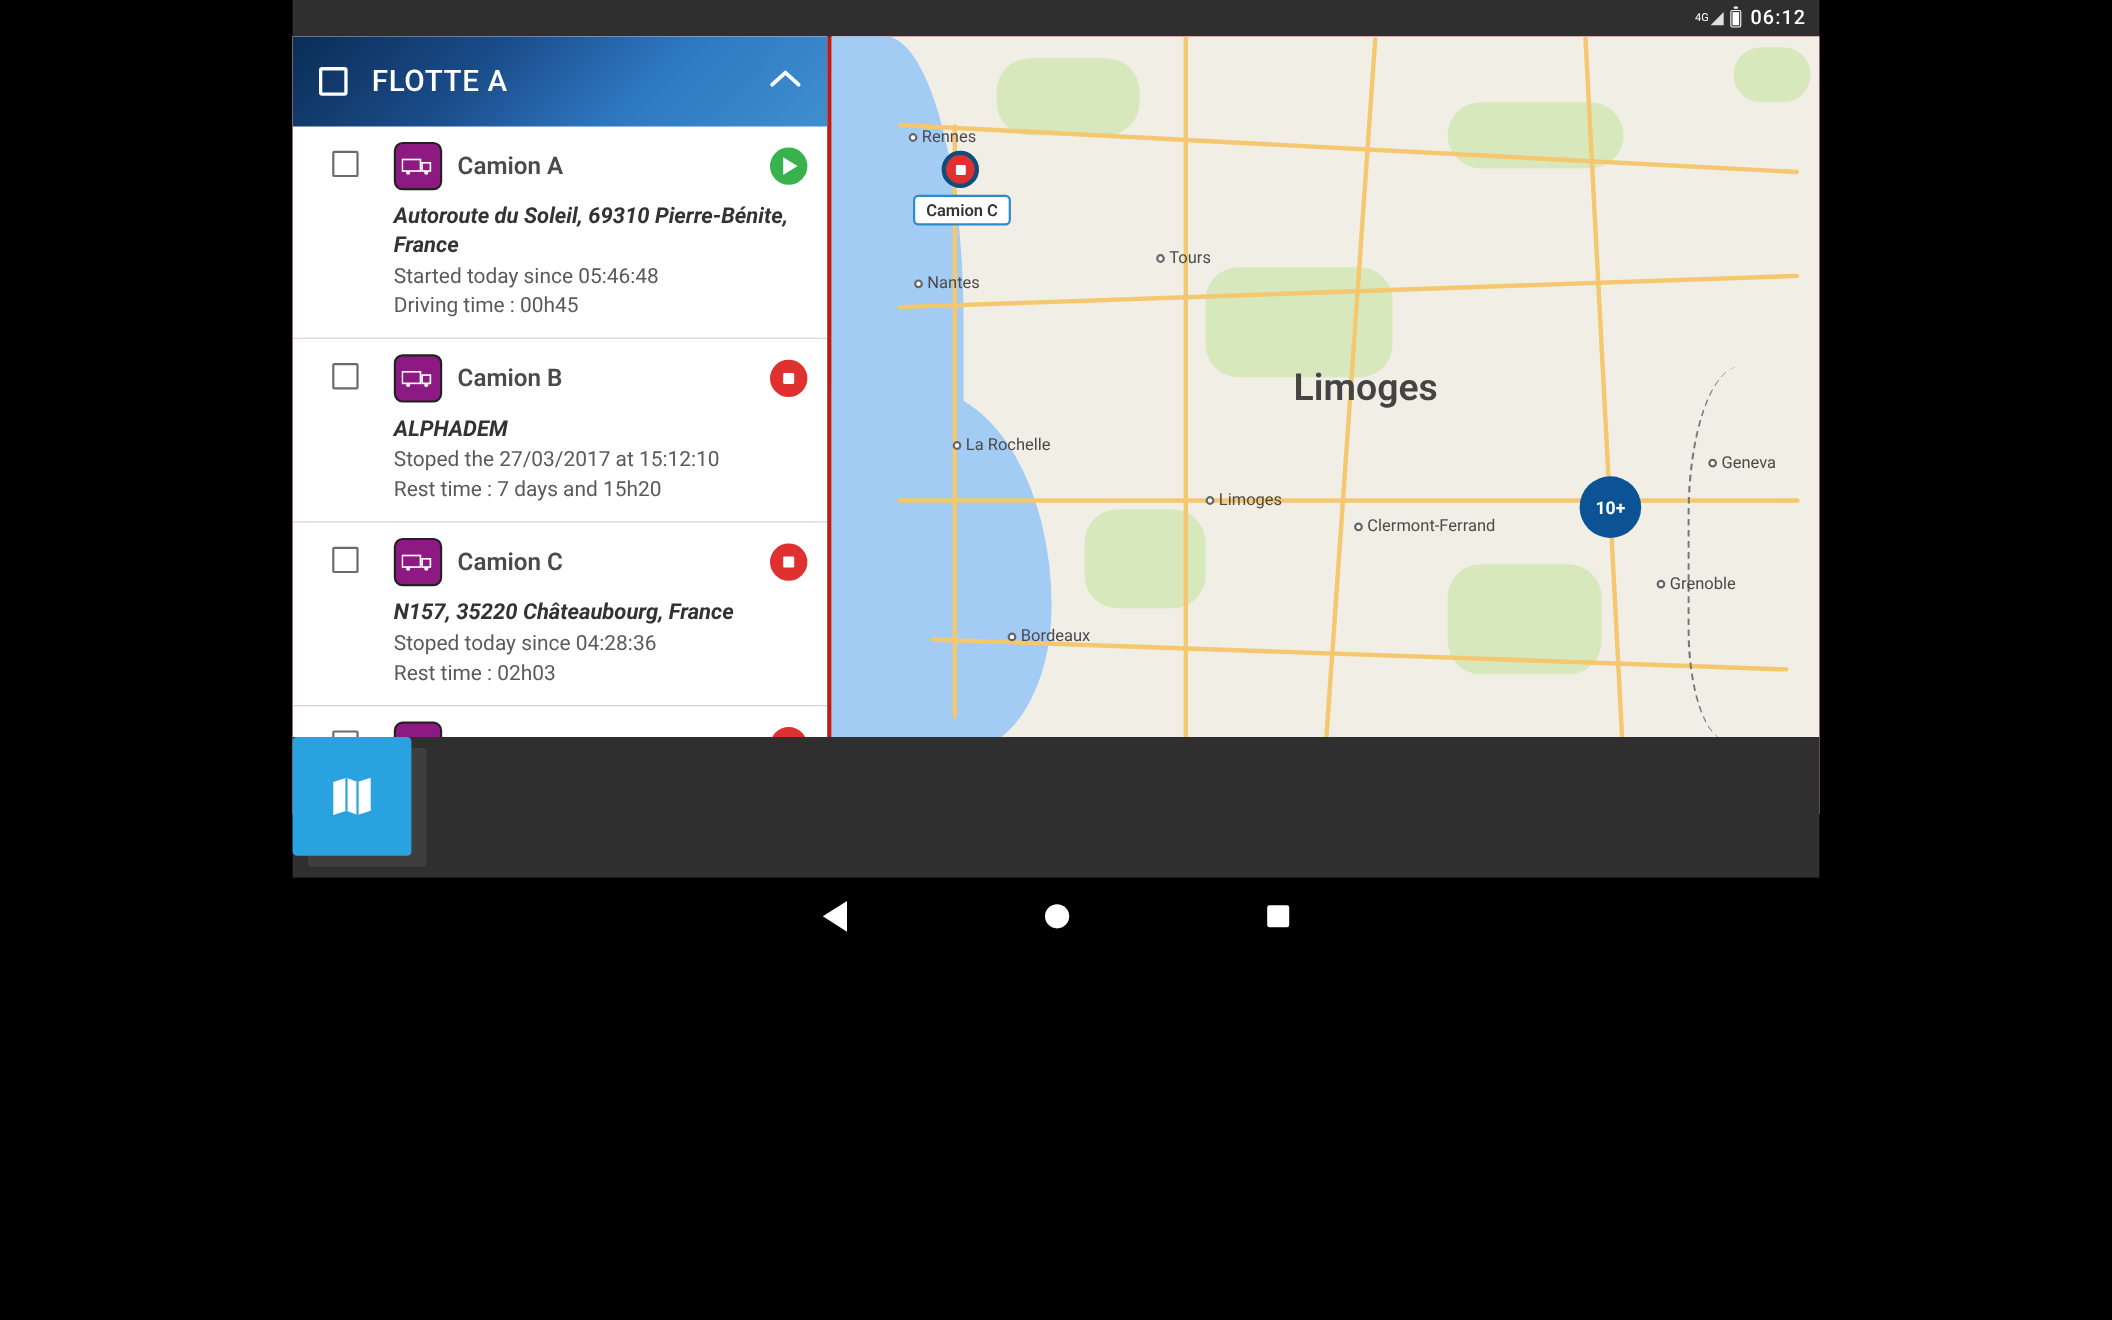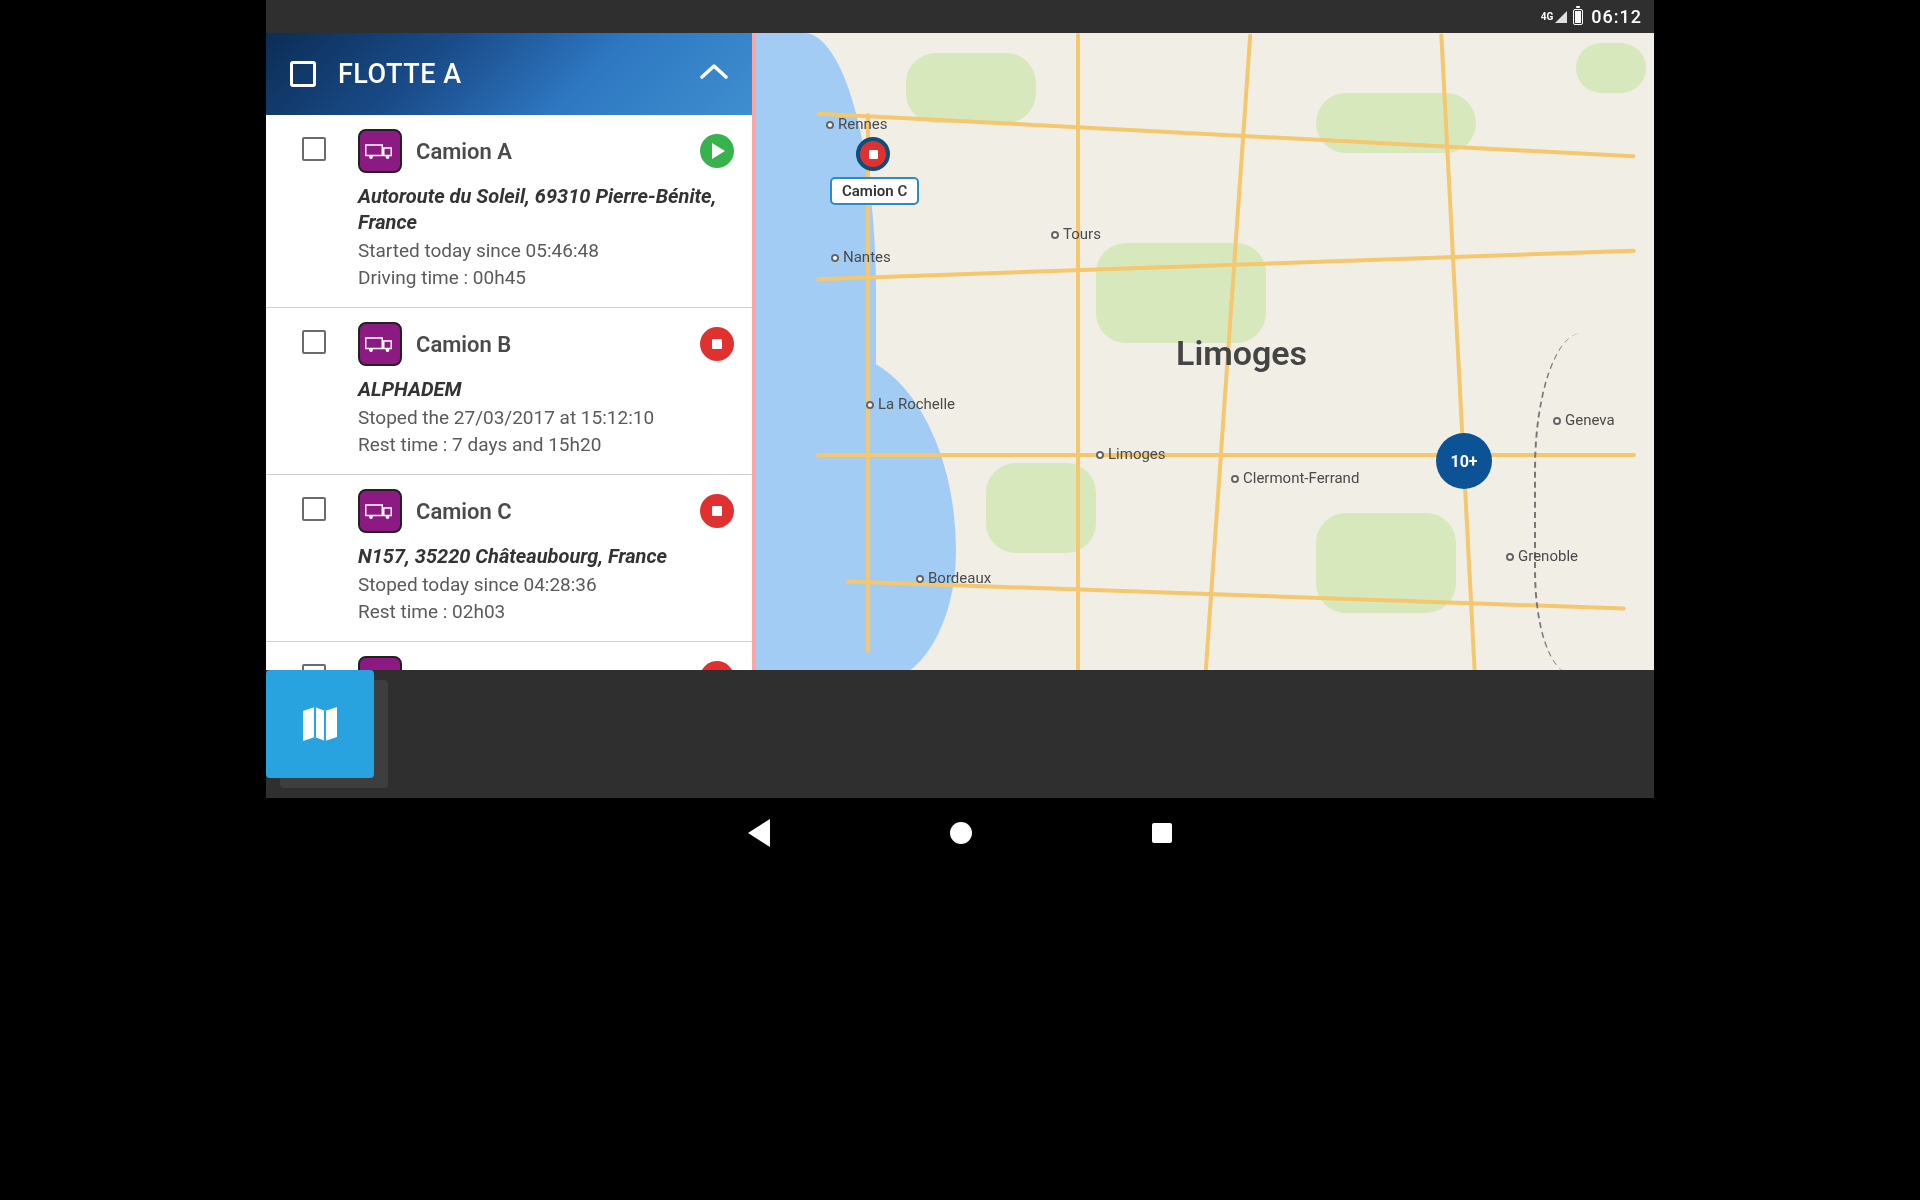--- a/index.html
+++ b/index.html
@@ -1,25 +1,25 @@
 <!DOCTYPE html>
 <html><head>
 <meta charset="utf-8">
 <style>
   * { box-sizing: border-box; margin: 0; padding: 0; }
   html, body { width: 100%; height: 100%; font-family: Roboto, Arial, sans-serif; background: #000; overflow: hidden; }
   .screen { position: relative; width: 1388px; height: 868px; margin: 0 auto; background: #000; }
   .statusbar { position: absolute; top: 0; left: 0; right: 0; height: 33px; background: #2f2f2f; color: #fff; display: flex; align-items: center; justify-content: flex-end; padding: 0 12px; font-size: 14px; }
-  .statusbar .sig4g { font-size: 10px; font-weight: 700; margin-right: 2px; margin-left: 24px; }
+  .statusbar .sig4g { font-size: 10px; font-weight: 400; margin-right: 2px; margin-left: 24px; }
   .statusbar .tri { width: 0; height: 0; border-style: solid; border-width: 0 0 12px 12px; border-color: transparent transparent #fff transparent; margin-right: 6px; opacity: 0.85; }
   .statusbar .batt { width: 10px; height: 16px; border: 1.5px solid #fff; border-radius: 2px; position: relative; margin-right: 8px; }
   .statusbar .batt::before { content:""; position:absolute; top:-4px; left:2px; width:4px; height:2.5px; background:#fff; border-radius:1px;}
   .statusbar .batt::after { content:""; position:absolute; inset:1px; background:#fff;}
   .statusbar .time { font-size: 18px; font-weight: 500; letter-spacing: 1px; }
-  .workarea { position: absolute; top: 33px; left: 0; right: 0; bottom: 128px; background: #fca5a5; }
+  .workarea { position: absolute; top: 33px; left: 0; right: 0; bottom: 128px; background: #b91c1c; }
   .sidebar { position:absolute; top:0; left:0; width: 486px; bottom:0; background:#fff; overflow:hidden; }
   .fleet-hdr { height: 82px; background: linear-gradient(135deg,#0b2d55 0%, #1a4c8a 35%, #2e78c2 65%, #3f8fcf 100%); display:flex; align-items:center; padding:0 24px; gap:22px; }
   .fleet-hdr .cb { width:26px; height:26px; border:3px solid #fff; border-radius:3px; }
   .fleet-hdr .title { flex:1; color:#fff; font-size:27px; font-weight:500; letter-spacing:0.5px; }
   .fleet-hdr .chev { color:#fff; }
   .list { position:absolute; top:82px; left:0; right:0; bottom:0; overflow:hidden; }
   .item { border-bottom: 1px solid #d0d0d0; padding: 14px 18px 18px 36px; position:relative; }
   .item .cb { position:absolute; left:36px; top:22px; width:24px; height:24px; border:2.5px solid #6b6b6b; border-radius:2px; }
   .row1 { display:flex; align-items:center; gap:14px; padding-left:56px; }
   .truckico { width:44px; height:44px; border-radius:8px; background:#8c1a82; border:2px solid #222; display:flex; align-items:center; justify-content:center; }
@@ -194,21 +194,21 @@
 
         <div id="cities">
             <div class="mcity" style="left: 70px; top: 82px;"><span class="dot"></span>Rennes</div>
             <div class="mcity" style="left: 75px; top: 215px;"><span class="dot"></span>Nantes</div>
             <div class="mcity" style="left: 295px; top: 192px;"><span class="dot"></span>Tours</div>
             <div class="mcity" style="left: 110px; top: 362px;"><span class="dot"></span>La Rochelle</div>
             <div class="mcity" style="left: 340px; top: 412px;"><span class="dot"></span>Limoges</div>
             <div class="mcity" style="left: 475px; top: 408px; margin-top: 28px;"><span class="dot"></span>Clermont-Ferrand</div>
             <div class="mcity" style="left: 160px; top: 536px;"><span class="dot"></span>Bordeaux</div>
             <div class="mcity" style="left: 797px; top: 378px;"><span class="dot"></span>Geneva</div>
-            <div class="mcity" style="left: 750px; top: 488px; margin-top: 26px;"><span class="dot"></span>Grenoble</div>
+            <div class="mcity" style="left: 750px; top: 488px;"><span class="dot"></span>Grenoble</div>
           </div>
 
         <div class="marker-stop" style="left:100px; top:104px;"></div>
         <div class="marker-label" style="left:74px; top:144px;">Camion C</div>
 
         <div class="cluster" style="left:680px; top:400px;">10+</div>
 
         <div class="google-logo"><span>G</span><span>o</span><span>o</span><span>g</span><span>l</span><span>e</span></div>
       </div>
     </div>

